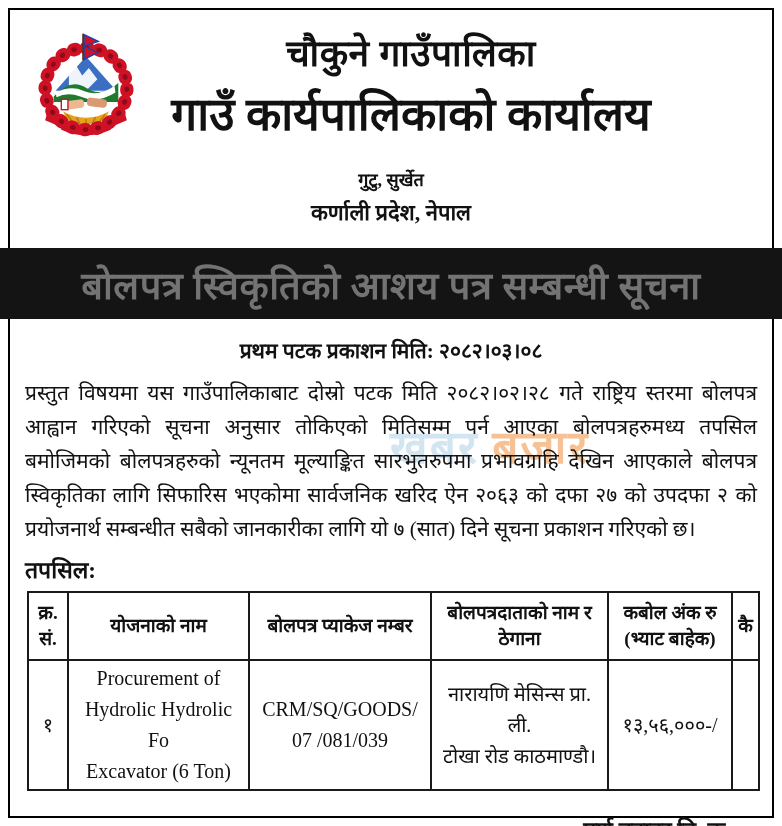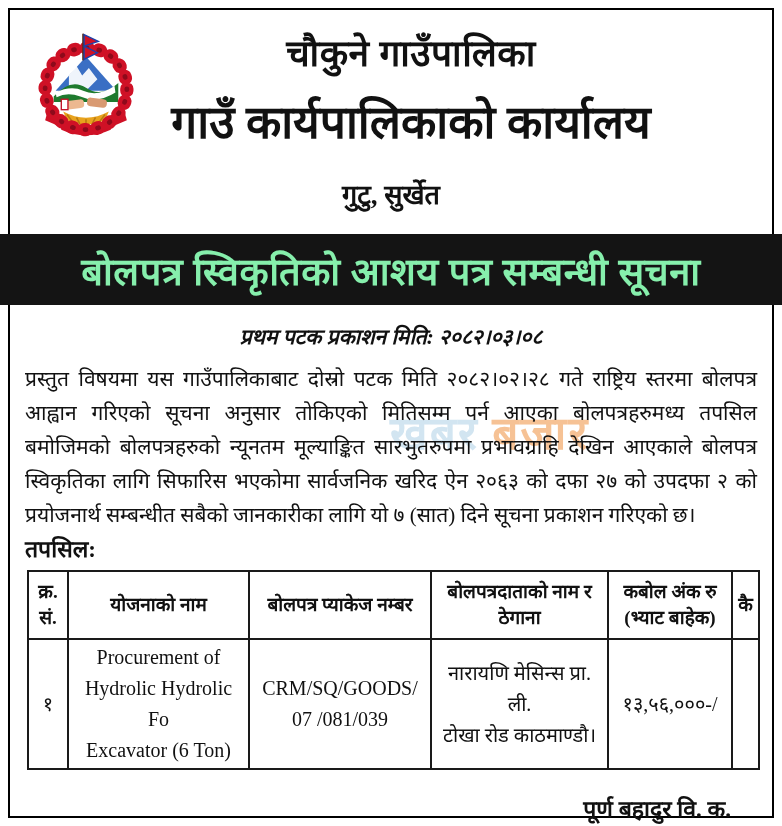--- a/index.html
+++ b/index.html
@@ -29,43 +29,43 @@
   .emblem {
     position: absolute;
     left: 26px; top: 28px;
     width: 120px; height: 114px;
   }
   .title-municipality {
     font-size: 37px; font-weight: bold; letter-spacing: 0.5px;
     padding-left: 40px;
   }
   .title-office {
-    font-size: 46px; font-weight: bold; margin-top: 12px;
+    font-size: 46px; font-weight: bold; margin-top: 4px;
     padding-left: 40px;
   }
-  .addr1 { font-size: 27px; font-weight: bold; margin-top: 24px; }
+  .addr1 { font-size: 18px; font-weight: bold; margin-top: 24px; }
   .addr2 { font-size: 22px; font-weight: bold; margin-top: 5px; }
 
   
   .banner {
     margin-top: 22px;
     width: 782px;
     height: 71px;
     background: #141414;
-    color: #86efac;
+    color: #737373;
     display: flex; align-items: center; justify-content: center;
     font-size: 38px; font-weight: bold;
     letter-spacing: 0.5px;
   }
 
   
   .pub-date {
     margin-top: 17px;
     text-align: center;
-    font-size: 21px; font-weight: bold; font-style: italic;
+    font-size: 21px; font-weight: bold;
   }
 
   
   .body-wrap { position: relative; padding: 0 25px; }
   .watermark {
     position: absolute;
     left: 390px; top: 38px;
     font-size: 46px; font-weight: bold;
     opacity: 0.55;
     z-index: 0;
@@ -75,20 +75,21 @@
   }
   .paragraph {
     position: relative; z-index: 1;
     margin-top: 12px;
     font-size: 21px;
     line-height: 34px;
     text-align: justify;
   }
   .tapasil {
     position: relative; z-index: 1;
+    margin-top: 7px;
     font-size: 23px; font-weight: bold;
   }
 
   
   table.notice-table {
     position: relative; z-index: 1;
     margin: 6px 0 16px 2px;
     border-collapse: collapse;
     table-layout: fixed;
     width: 731px;
@@ -156,20 +157,21 @@
           <circle cx="60" cy="64" r="43" fill="none" stroke="#cf1126" stroke-width="14" stroke-dasharray="2 11.5" stroke-linecap="round"></circle>
           <circle cx="60" cy="64" r="43" fill="none" stroke="#8e0a1b" stroke-width="5" stroke-dasharray="1 12.5" stroke-linecap="round"></circle>
 
           <line x1="57" y1="6" x2="57" y2="34" stroke="#5a2d18" stroke-width="2"></line>
           <path d="M58,7 L73,14 L58,19 L72,26 L58,33 Z" fill="#cf1126" stroke="#1b3faa" stroke-width="1.4"></path>
         </svg>
       </div>
       <div class="title-municipality">चौकुने गाउँपालिका</div>
       <div class="title-office">गाउँ कार्यपालिकाको कार्यालय</div>
       <div class="addr1">गुटु, सुर्खेत</div>
+      <div class="addr2">कर्णाली प्रदेश, नेपाल</div>
     </div>
 
     <div class="banner">बोलपत्र स्विकृतिको आशय पत्र सम्बन्धी सूचना</div>
 
     <div class="pub-date">प्रथम पटक प्रकाशन मिति: २०८२।०३।०८</div>
 
     <div class="body-wrap">
       <div class="watermark">
         <span style="color:#aed0e6;">खबर</span>
         <span style="color:#f0913f;">बजार</span>

